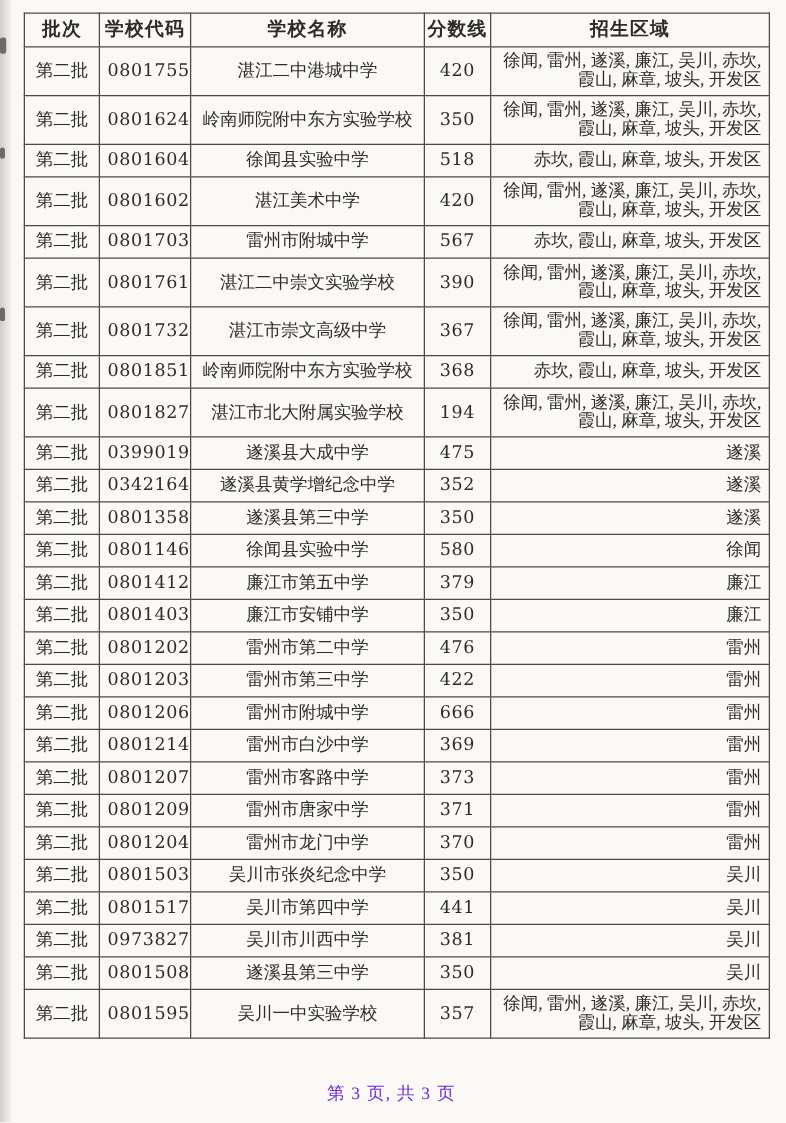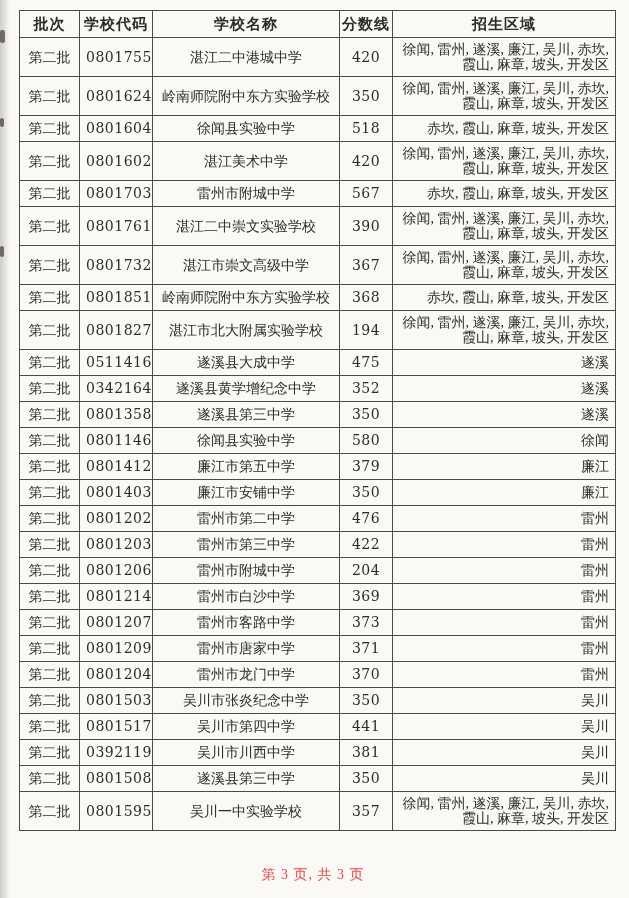--- a/index.html
+++ b/index.html
@@ -75,21 +75,21 @@
   }
 
   .page-footer {
     position: absolute;
     left: 0;
     top: 866px;
     width: 626px;
     text-align: center;
     font-size: 14px;
     letter-spacing: 1px;
-    color: #ef4444;
+    color: #6d28d9;
   }
 </style>
 </head>
 <body>
 
 <div>
 
   <div class="scan-edge"></div>
   <div class="smudge s1"></div>
   <div class="smudge s2"></div>
@@ -171,21 +171,21 @@
         </tr>
         <tr>
           <td class="batch">第二批</td>
           <td class="code">0801827</td>
           <td class="name">湛江市北大附属实验学校</td>
           <td class="score">194</td>
           <td class="regions">徐闻, 雷州, 遂溪, 廉江, 吴川, 赤坎, 霞山, 麻章, 坡头, 开发区</td>
         </tr>
         <tr>
           <td class="batch">第二批</td>
-          <td class="code">0511416</td>
+          <td class="code">0399019</td>
           <td class="name">遂溪县大成中学</td>
           <td class="score">475</td>
           <td class="regions">遂溪</td>
         </tr>
         <tr>
           <td class="batch">第二批</td>
           <td class="code">0342164</td>
           <td class="name">遂溪县黄学增纪念中学</td>
           <td class="score">352</td>
           <td class="regions">遂溪</td>
@@ -229,21 +229,21 @@
           <td class="batch">第二批</td>
           <td class="code">0801203</td>
           <td class="name">雷州市第三中学</td>
           <td class="score">422</td>
           <td class="regions">雷州</td>
         </tr>
         <tr>
           <td class="batch">第二批</td>
           <td class="code">0801206</td>
           <td class="name">雷州市附城中学</td>
-          <td class="score">204</td>
+          <td class="score">666</td>
           <td class="regions">雷州</td>
         </tr>
         <tr>
           <td class="batch">第二批</td>
           <td class="code">0801214</td>
           <td class="name">雷州市白沙中学</td>
           <td class="score">369</td>
           <td class="regions">雷州</td>
         </tr>
         <tr>
@@ -276,21 +276,21 @@
         </tr>
         <tr>
           <td class="batch">第二批</td>
           <td class="code">0801517</td>
           <td class="name">吴川市第四中学</td>
           <td class="score">441</td>
           <td class="regions">吴川</td>
         </tr>
         <tr>
           <td class="batch">第二批</td>
-          <td class="code">0392119</td>
+          <td class="code">0973827</td>
           <td class="name">吴川市川西中学</td>
           <td class="score">381</td>
           <td class="regions">吴川</td>
         </tr>
         <tr>
           <td class="batch">第二批</td>
           <td class="code">0801508</td>
           <td class="name">遂溪县第三中学</td>
           <td class="score">350</td>
           <td class="regions">吴川</td>

